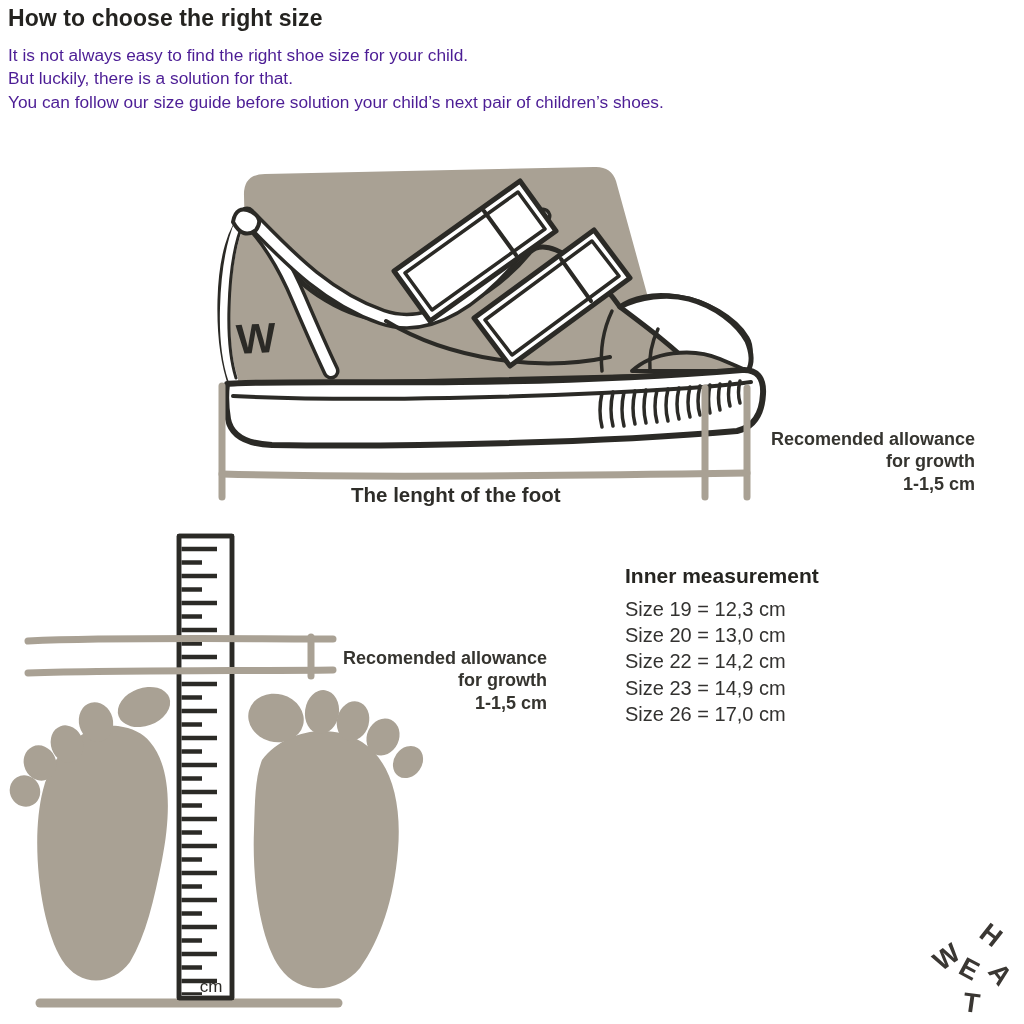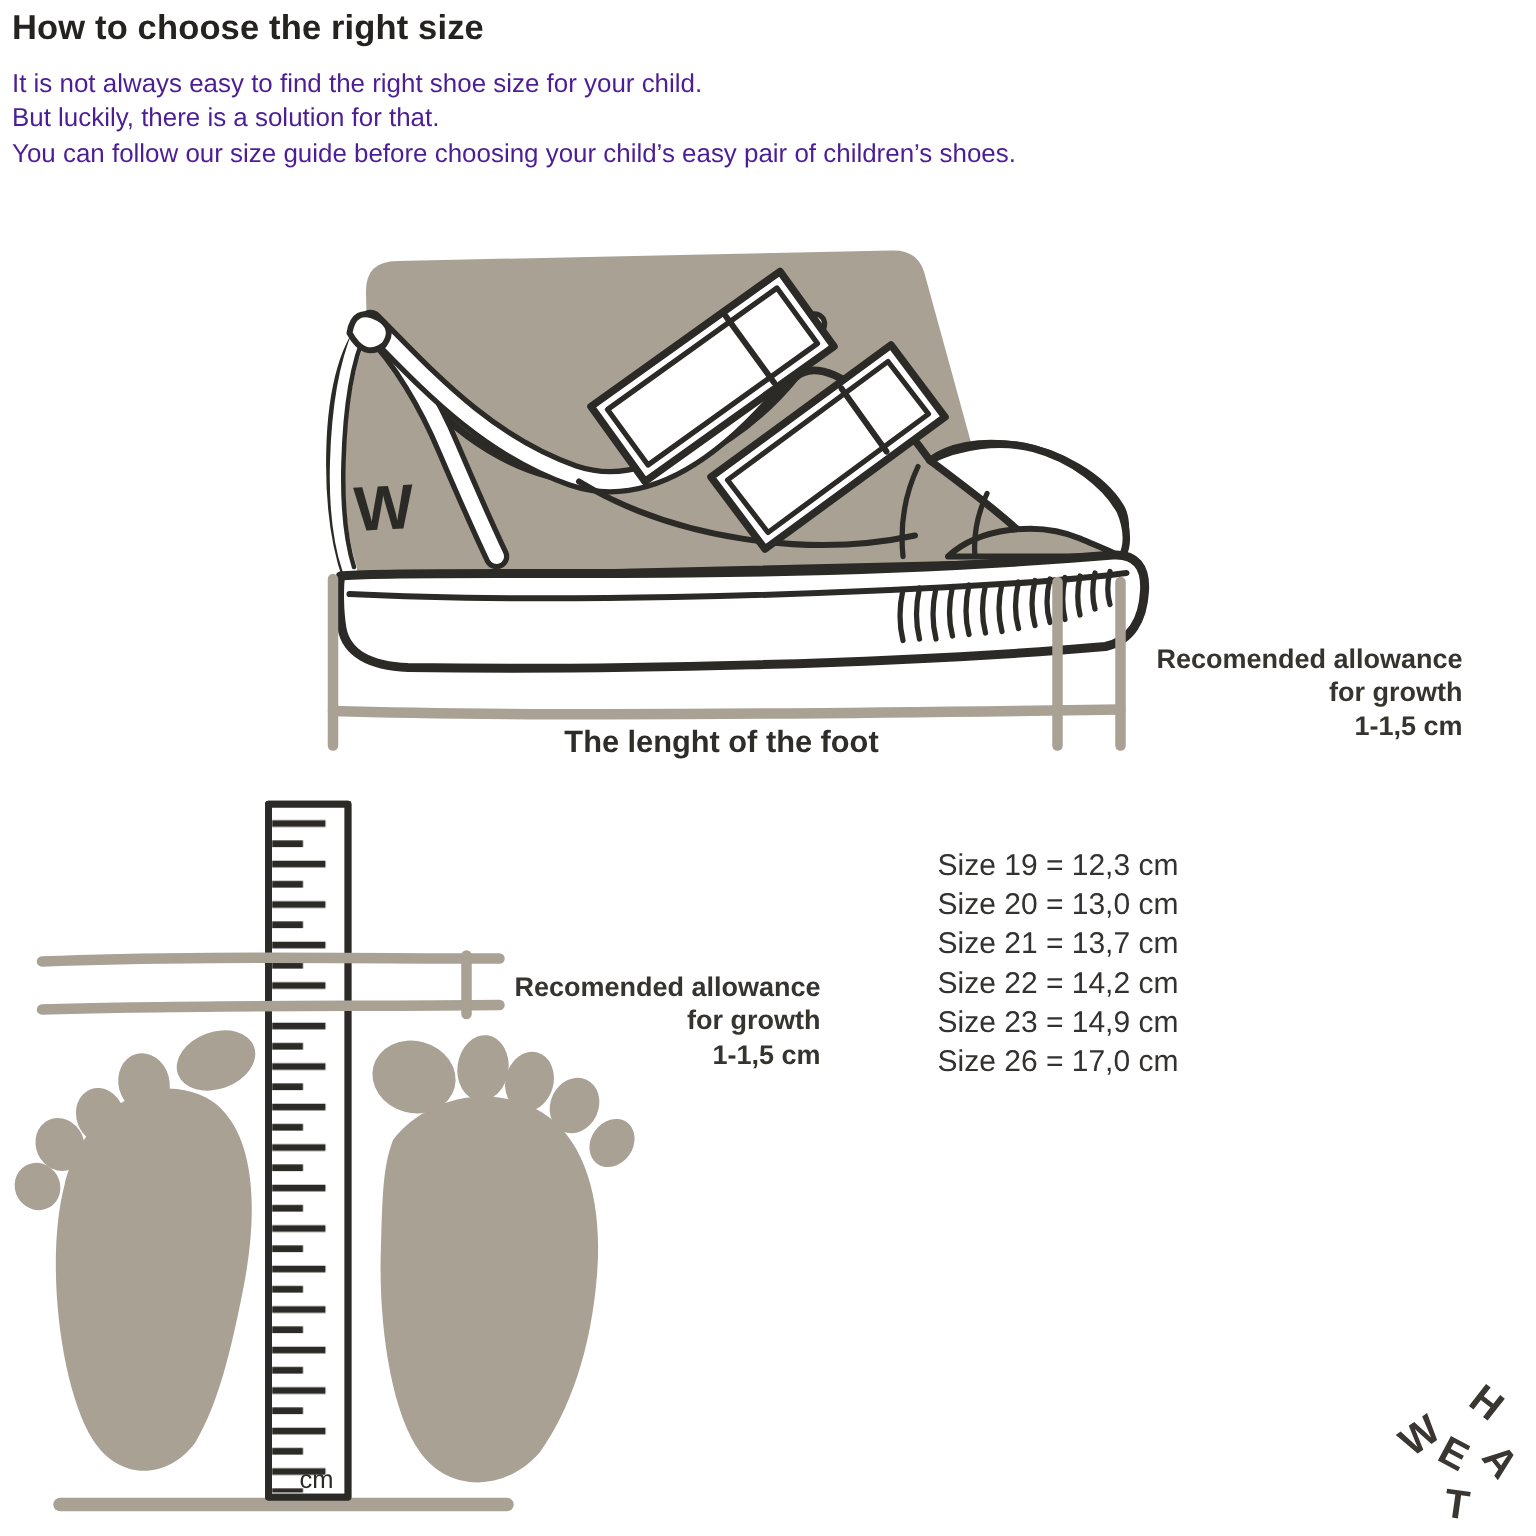--- a/index.html
+++ b/index.html
@@ -7,21 +7,21 @@
     position:relative;width:1024px;height:1024px;background:#ffffff;overflow:hidden;
     font-family:"Liberation Sans", sans-serif;color:#3b3a37;
   }
   .art{position:absolute;left:0;top:0;}
   .txt{position:absolute;white-space:nowrap;}
   .title{left:8px;top:5px;font-size:23px;font-weight:700;color:#242320;letter-spacing:.1px;}
   .intro{left:8px;top:44px;font-size:17.3px;line-height:23.4px;color:#4c1d95;}
   .allow{width:240px;text-align:right;font-weight:700;font-size:18px;line-height:22.4px;color:#35342f;}
   .allow-shoe{left:735px;top:428px;}
   .allow-ruler{left:327px;top:647px;width:220px;}
-  .foot-label{left:351px;top:483px;width:260px;text-align:center;font-weight:700;font-size:20.5px;color:#2e2d29;}
+  .foot-label{left:351px;top:483px;width:260px;font-weight:700;font-size:20.5px;color:#2e2d29;}
   .sizes{left:625px;top:564px;color:#333230;}
   .sizes .head{font-size:21px;font-weight:700;color:#262521;margin-bottom:8px;}
   .sizes .row{font-size:20px;line-height:26.2px;}
   .logo{left:918px;top:912px;width:106px;height:112px;}
   .logo span{position:absolute;font-size:27px;font-weight:700;color:#3a3733;}
   .lW{left:16px;top:30px;transform:rotate(-35deg);}
   .lH{left:63px;top:8px;transform:rotate(38deg);}
   .lE{left:42px;top:42px;transform:rotate(28deg);}
   .lA{left:72px;top:47px;transform:rotate(52deg);}
   .lT{left:45px;top:76px;transform:rotate(8deg);}
@@ -124,41 +124,41 @@
         <path d="M311 637 L311 676"></path>
       </g>
     </g>
   </svg>
 
   <div class="txt title">How to choose the right size</div>
 
   <div class="txt intro">
     <div>It is not always easy to find the right shoe size for your child.</div>
     <div>But luckily, there is a solution for that.</div>
-    <div>You can follow our size guide before choosing your child’s easy pair of children’s shoes.</div>
+    <div>You can follow our size guide before solution your child’s next pair of children’s shoes.</div>
   </div>
 
   <div class="txt allow allow-shoe">
     <div>Recomended allowance</div>
     <div>for growth</div>
     <div>1-1,5 cm</div>
   </div>
 
   <div class="txt foot-label">The lenght of the foot</div>
 
   <div class="txt allow allow-ruler">
     <div>Recomended allowance</div>
     <div>for growth</div>
     <div>1-1,5 cm</div>
   </div>
 
   <div class="txt sizes">
+    <div class="head">Inner measurement</div>
     <div class="row">Size 19 = 12,3 cm</div>
     <div class="row">Size 20 = 13,0 cm</div>
-    <div class="row">Size 21 = 13,7 cm</div>
     <div class="row">Size 22 = 14,2 cm</div>
     <div class="row">Size 23 = 14,9 cm</div>
     <div class="row">Size 26 = 17,0 cm</div>
   </div>
 
   <div class="txt logo">
     <span class="lW">W</span>
     <span class="lH">H</span>
     <span class="lE">E</span>
     <span class="lA">A</span>

